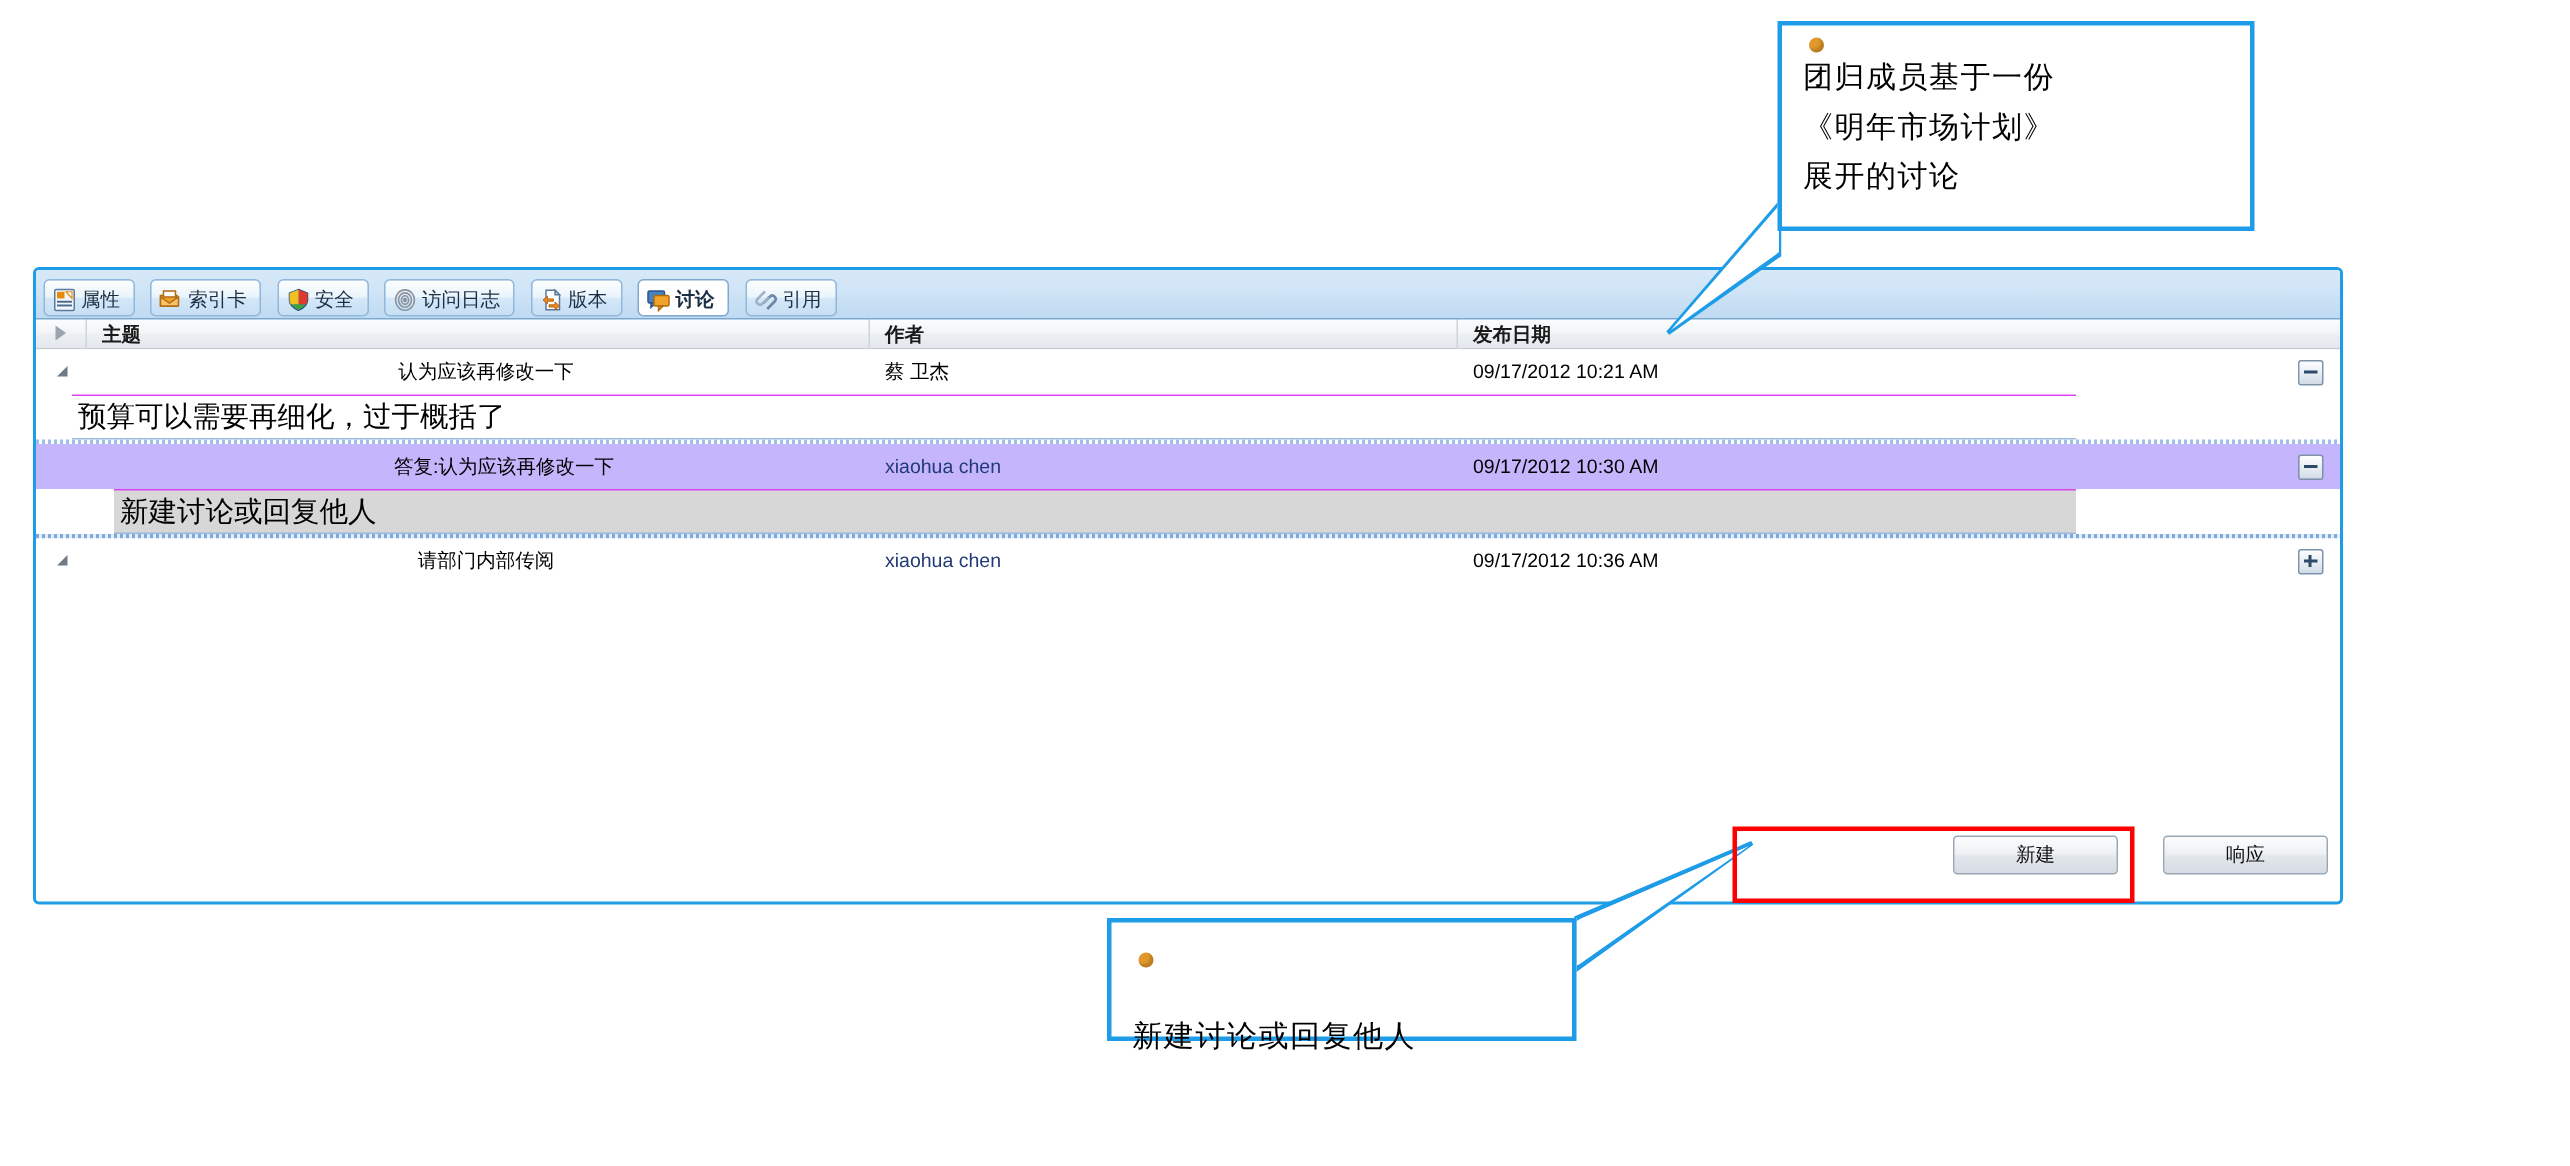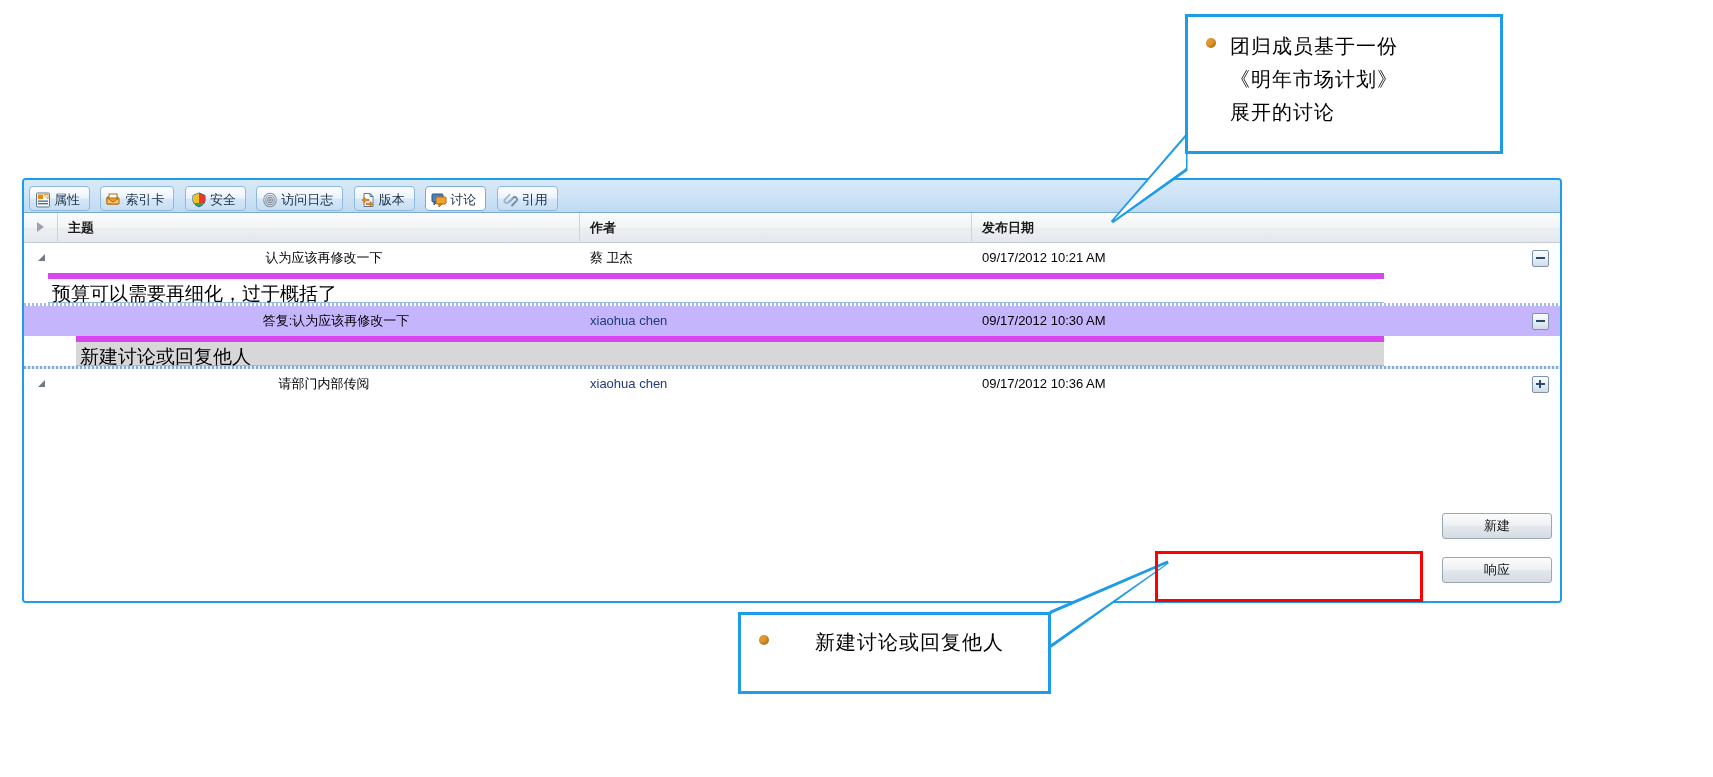--- a/index.html
+++ b/index.html
@@ -47,35 +47,35 @@
     color:#1b2f45;
     vertical-align:top;
     box-sizing:border-box;
     cursor:default;
     position:relative;
     top:3px;
   }
   .tab.active{
     background:#ffffff;
     border-color:#7fa9cd;
-    font-weight:normal;
+    font-weight:bold;
     box-shadow:inset 0 0 0 1px #ffffff;
   }
   .tab .ticon{
     display:inline-block;
     width:16px;height:16px;
     vertical-align:-3px;
     margin-right:3px;
   }
   .tab .tlabel{vertical-align:1px;}
 
   
   #gridhead{
     display:flex;
-    height:30px;
+    height:20px;
     background:linear-gradient(to bottom,#fbfcfd 0%,#f2f4f6 48%,#eceff2 52%,#e4e8ec 100%);
     border-bottom:1px solid #c3cbd3;
     font-size:13px;
     font-weight:bold;
     color:#1a1a1a;
     align-items:center;
     box-sizing:border-box;
   }
   .hcell{
     height:30px;line-height:30px;
@@ -157,21 +157,21 @@
     left:6px;top:3px;
     width:2px;height:8px;
     background:#2d4a6b;
   }
 
   
   .crow{
     height:30px;
     box-sizing:border-box;
     position:relative;
-    border-top:6px solid #d946ef;
+    border-top:1px solid #d946ef;
     border-bottom:1px solid #9bb9dd;
     background:#ffffff;
   }
   .crow .ctext{
     display:block;
     font-family:"DejaVu Serif","Liberation Serif",serif;
     font-size:19px;
     line-height:28px;
     color:#000000;
     white-space:nowrap;
@@ -189,22 +189,21 @@
   .dashrow.hl{
     background-image:repeating-linear-gradient(to right,#7fa8dc 0 2px,#e3edfa 2px 4px);
   }
   .hlband{background:#c4b5fd;}
 
   
   #btnbar{
     position:absolute;
     right:8px; bottom:18px;
     display:flex;
-    gap:18px;
-    flex-direction:column;
+    gap:30px;
   }
   .btn{
     width:110px;height:26px;
     line-height:24px;
     text-align:center;
     font-size:13px;
     color:#111;
     border:1px solid #9aa7b4;
     border-radius:3px;
     background:linear-gradient(to bottom,#fbfcfd 0%,#eef1f4 47%,#e2e7ec 53%,#d6dce3 100%);
@@ -215,21 +214,22 @@
   
   .callout{
     position:absolute;
     border:3px solid #1e9ce8;
     background:#ffffff;
     box-sizing:border-box;
     z-index:30;
   }
   .callout .cbody{
     display:flex;
-    padding:13px 14px 10px 14px;
+    padding:0 14px 10px 14px;
+    flex-direction:column;
   }
   .bullet{
     flex:0 0 auto;
     width:10px;height:10px;
     border-radius:50%;
     background:#e0982a;
     margin:8px 14px 0 4px;
     box-shadow:inset -2px -2px 2px rgba(0,0,0,.18);
   }
   .ctext-note{

